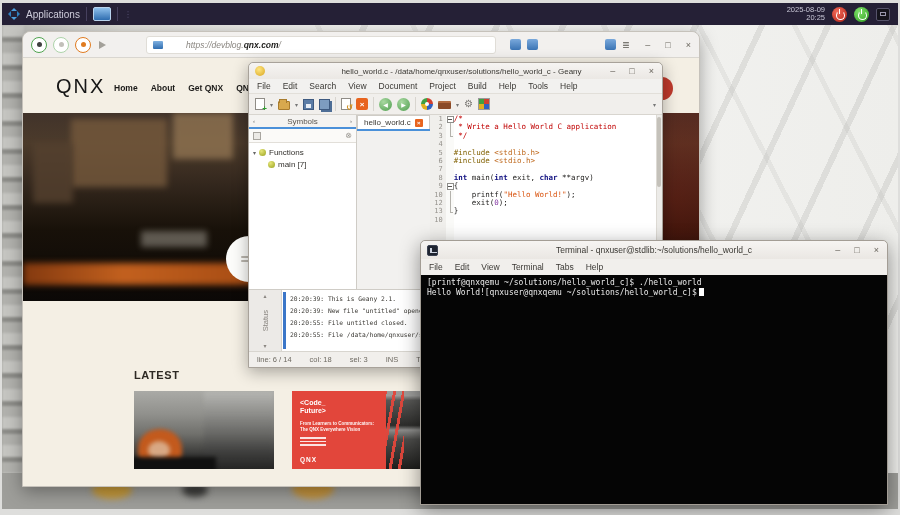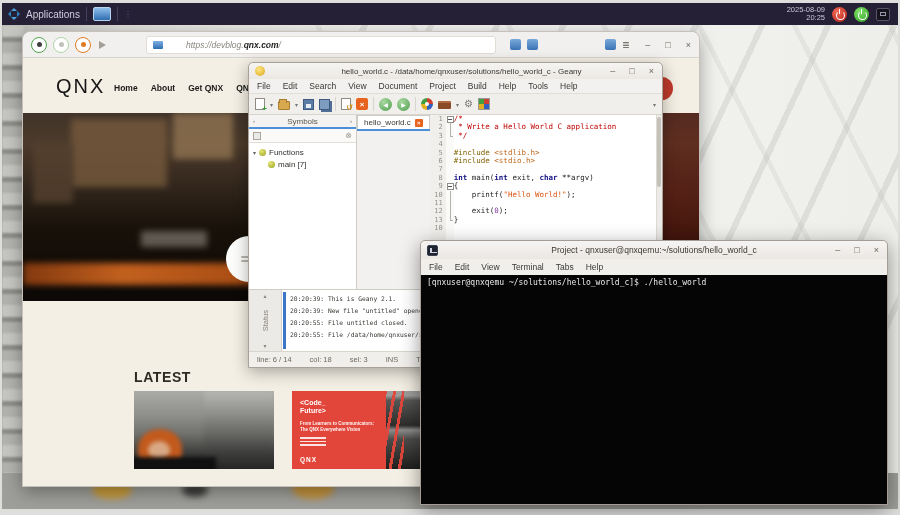--- a/index.html
+++ b/index.html
@@ -89,21 +89,21 @@
   .hero i{position:absolute;filter:blur(3px);}
   .h-blk1{left:48px;top:6px;width:96px;height:68px;background:#75593c;opacity:.8;}
   .h-blk2{left:150px;top:0;width:60px;height:46px;background:#9a7c57;opacity:.7;}
   .h-blk3{left:10px;top:30px;width:40px;height:60px;background:#55412f;opacity:.8;}
   .h-orange{left:0;top:150px;width:360px;height:22px;filter:blur(1.5px);
     background:linear-gradient(90deg,#83390f,#c2601e 28%,#a84d14 62%,#5e2c0c 100%);}
   .h-sign{left:118px;top:118px;width:66px;height:16px;background:rgba(230,225,215,.35);filter:blur(2px);}
   .hero-circle{position:absolute;left:203px;top:123px;width:46px;height:46px;border-radius:50%;
     background:#fcfcfa;display:flex;flex-direction:column;align-items:center;justify-content:center;gap:2px;}
   .hero-circle b{width:16px;height:2px;background:#b9b5ad;border-radius:1px;}
-  .latest{position:absolute;left:111px;top:311px;font-size:14px;font-weight:bold;letter-spacing:.6px;color:#2e2a24;}
+  .latest{position:absolute;left:111px;top:311px;font-size:11px;font-weight:bold;letter-spacing:.6px;color:#2e2a24;}
   .cards{position:absolute;left:111px;top:333px;display:flex;gap:18px;}
   .card{width:140px;height:78px;position:relative;overflow:hidden;}
   .card-photo{background:linear-gradient(180deg,#aaaaa6 0,#90908c 30%,#70706c 55%,#3c3c3a 80%,#242422 100%);}
   .card-photo i{position:absolute;filter:blur(2px);}
   .cp-hair{left:4px;top:38px;width:44px;height:40px;border-radius:50% 50% 40% 40%;background:#c35a1d;}
   .cp-face{left:14px;top:50px;width:22px;height:18px;border-radius:50%;background:#d8a884;}
   .cp-mon{left:-8px;bottom:-14px;width:90px;height:26px;background:#101010;filter:blur(1px);}
   .cp-desk{right:0;top:0;width:70px;height:78px;background:linear-gradient(180deg,rgba(210,210,206,.35),rgba(40,40,40,.6));}
   .card-red{background:#e2463b;}
   .cr-text{position:absolute;left:8px;top:8px;color:#fff;}
@@ -418,21 +418,20 @@
           <div class="crow"><span class="ln">1</span><span class="fold f-box"></span><span class="ct"><span class="tk-c">/*</span></span></div>
           <div class="crow"><span class="ln">2</span><span class="fold f-v"></span><span class="ct"><span class="tk-c"> * Write a Hello World C application</span></span></div>
           <div class="crow"><span class="ln">3</span><span class="fold f-end"></span><span class="ct"><span class="tk-c"> */</span></span></div>
           <div class="crow"><span class="ln">4</span><span class="fold"></span><span class="ct"></span></div>
           <div class="crow"><span class="ln">5</span><span class="fold"></span><span class="ct"><span class="tk-p">#include </span><span class="tk-h">&lt;stdlib.h&gt;</span></span></div>
           <div class="crow"><span class="ln">6</span><span class="fold"></span><span class="ct"><span class="tk-p">#include </span><span class="tk-h">&lt;stdio.h&gt;</span></span></div>
           <div class="crow"><span class="ln">7</span><span class="fold"></span><span class="ct"></span></div>
           <div class="crow"><span class="ln">8</span><span class="fold"></span><span class="ct"><span class="tk-k">int</span><span class="tk-d"> main(</span><span class="tk-k">int</span><span class="tk-d"> exit, </span><span class="tk-k">char</span><span class="tk-d"> **argv)</span></span></div>
           <div class="crow"><span class="ln">9</span><span class="fold f-box"></span><span class="ct"><span class="tk-d">{</span></span></div>
           <div class="crow"><span class="ln">10</span><span class="fold f-v"></span><span class="ct"><span class="tk-d">    printf(</span><span class="tk-s">"Hello World!"</span><span class="tk-d">);</span></span></div>
-          <div class="crow"><span class="ln">11</span><span class="fold f-v"></span><span class="ct"></span></div>
           <div class="crow"><span class="ln">12</span><span class="fold f-v"></span><span class="ct"><span class="tk-d">    exit(</span><span class="tk-n">0</span><span class="tk-d">);</span></span></div>
           <div class="crow"><span class="ln">13</span><span class="fold f-end"></span><span class="ct"><span class="tk-d">}</span></span></div>
           <div class="crow"><span class="ln">10</span><span class="fold"></span><span class="ct"></span></div>
           <div class="v-scroll">
             <div class="v-thumb"></div>
           </div>
         </div>
     </div>
   </div>
   <div class="g-msg">
@@ -457,31 +456,32 @@
       <span class="sb-item">sel: 3</span>
       <span class="sb-item">INS</span>
       <span class="sb-item">TAB</span>
       <span class="sb-item">EOL: LF</span>
     </div>
 </div>
 
 <div class="win-term">
   <div class="titlebar t-title">
     <span class="t-icon"></span>
-    <span>Project - qnxuser@qnxqemu:~/solutions/hello_world_c</span>
+    <span>Terminal - qnxuser@stdlib:~/solutions/hello_world_c</span>
     <span class="win-controls">
       <span>–</span>
       <span>□</span>
       <span>×</span>
     </span>
   </div>
   <div class="menubar t-menus">
       <span class="menu-item">File</span>
       <span class="menu-item">Edit</span>
       <span class="menu-item">View</span>
       <span class="menu-item">Terminal</span>
       <span class="menu-item">Tabs</span>
       <span class="menu-item">Help</span>
     </div>
   <div class="t-body">
-      <div class="tline">[qnxuser@qnxqemu ~/solutions/hello_world_c]$ ./hello_world</div>
+      <div class="tline">[printf@qnxqemu ~/solutions/hello_world_c]$ ./hello_world</div>
+      <div class="tline">Hello World![qnxuser@qnxqemu ~/solutions/hello_world_c]$<span class="cursor"></span></div>
     </div>
 </div>
 
 </body></html>

